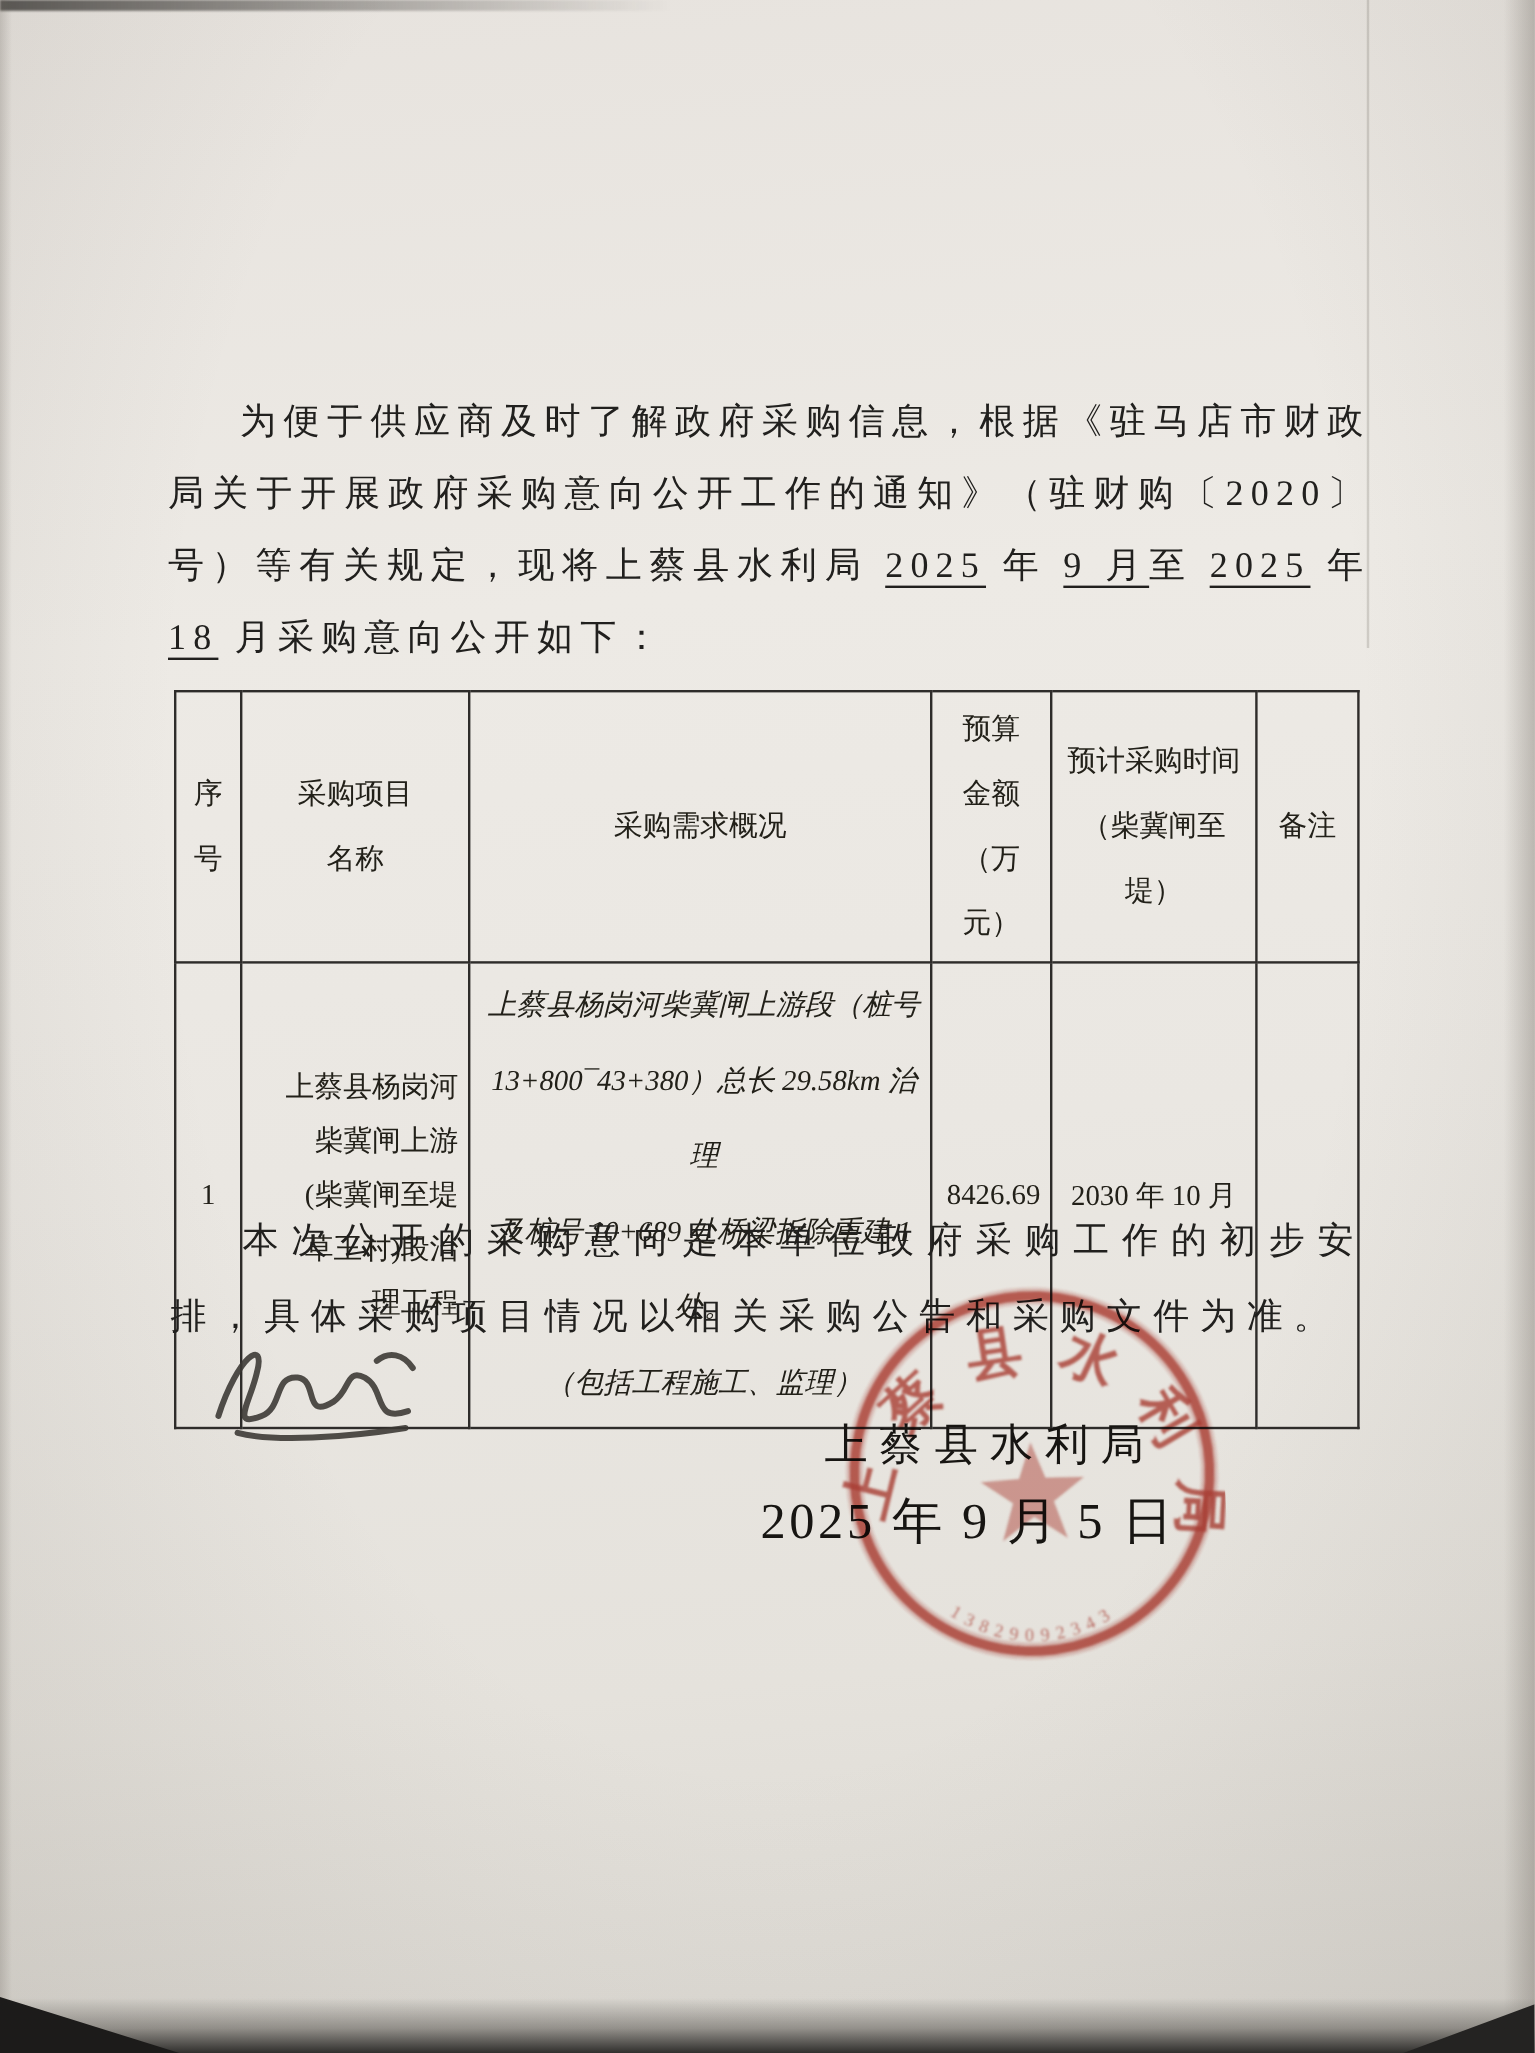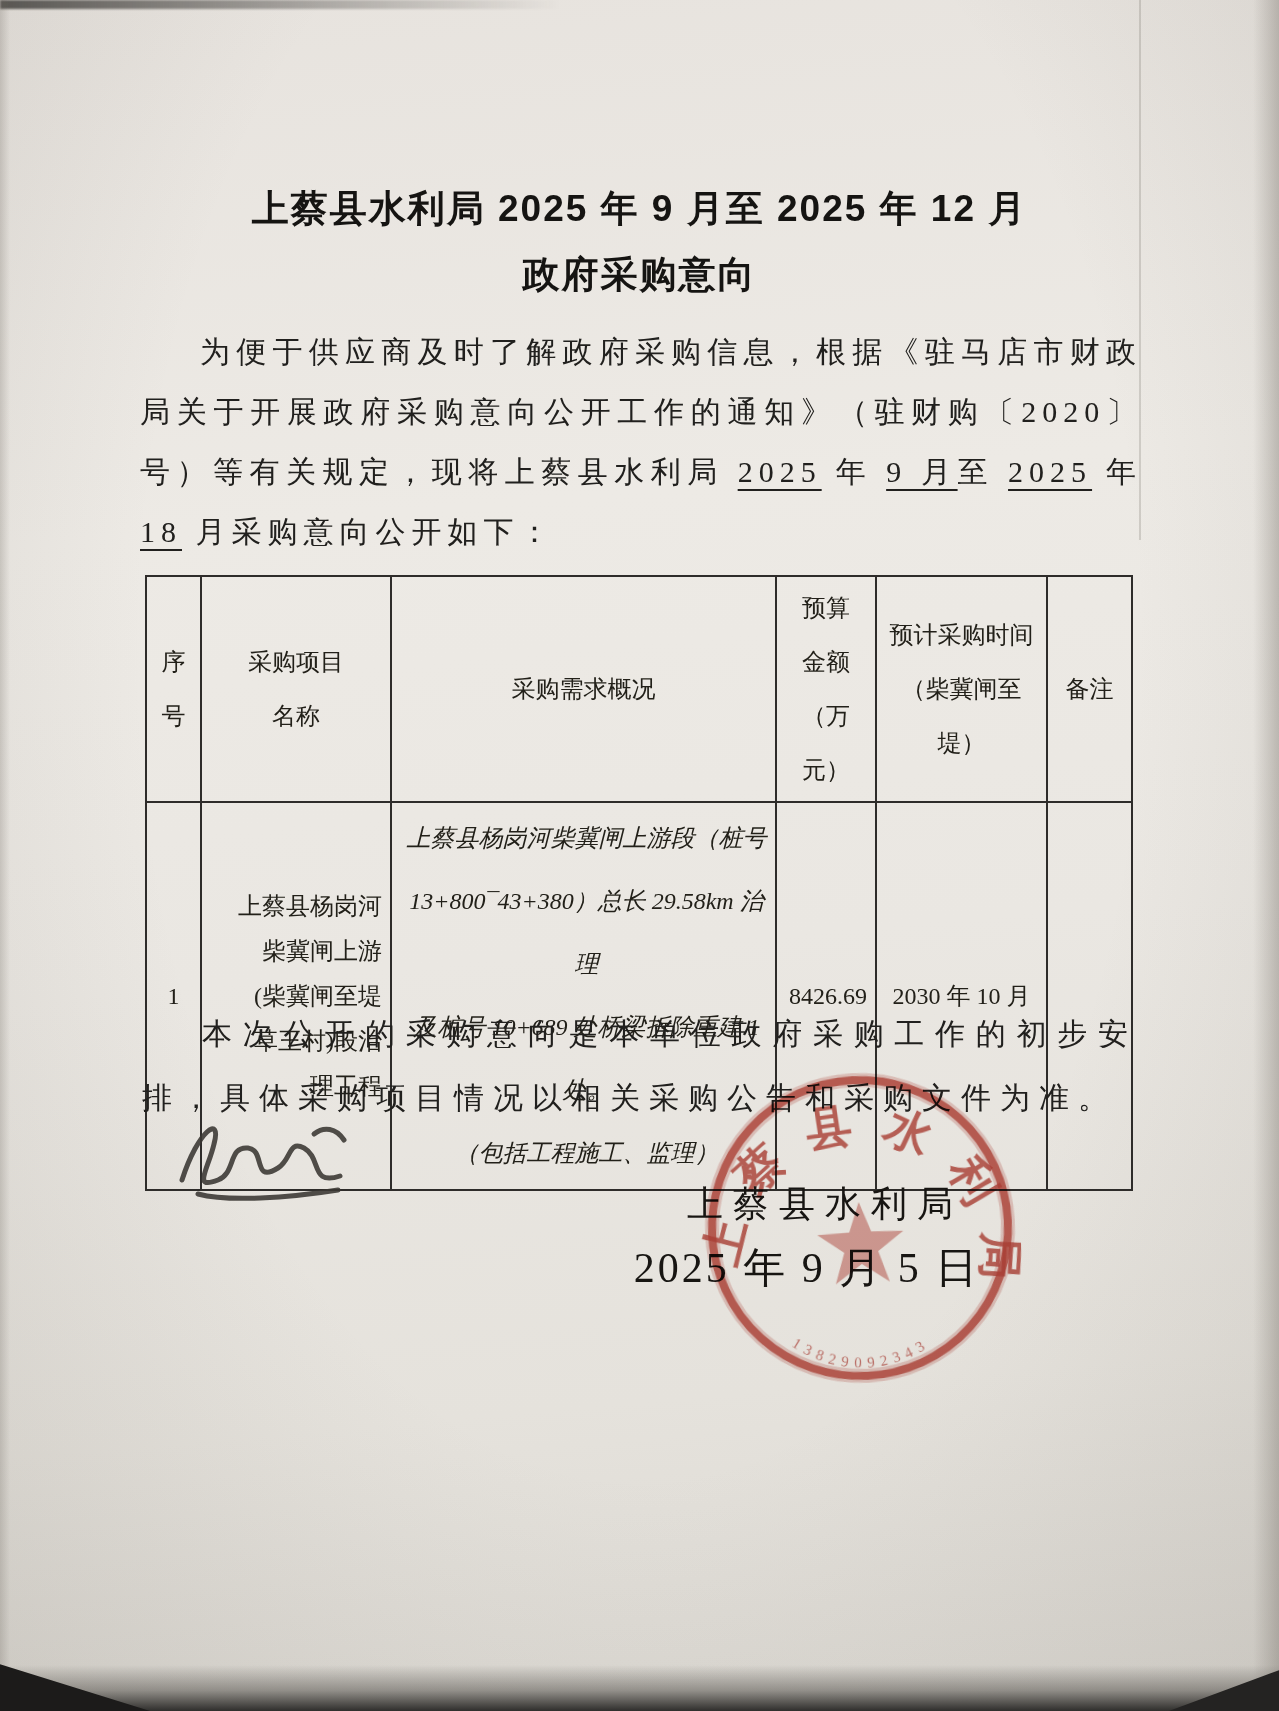--- a/index.html
+++ b/index.html
@@ -65,24 +65,20 @@
 </head>
 <body>
 
 <div class="page">
 
   <div class="edge-top"></div>
   <div class="edge-right"></div>
   <div class="edge-left"></div>
   <div class="crease-right"></div>
 
-  <div class="title">
-    <div>上蔡县水利局 2025 年 9 月至 2025 年 12 月</div>
-    <div>政府采购意向</div>
-  </div>
 
   <p class="intro"><span>为便于供应商及时了解政府采购信息，根据《驻马店市财政局关于开展政府采购意向公开工作的通知》（驻财购〔2020〕号）等有关规定，现将上蔡县水利局 </span><span class="u">2025</span><span> 年 </span><span class="u">9 月</span><span>至 </span><span class="u">2025</span><span> 年 </span><span class="u">18</span><span> 月采购意向公开如下：</span></p>
 
   <table class="tbl">
     <colgroup>
       <col style="width:55px">
         <col style="width:190px">
         <col style="width:385px">
       <col style="width:100px">
         <col style="width:171px">

